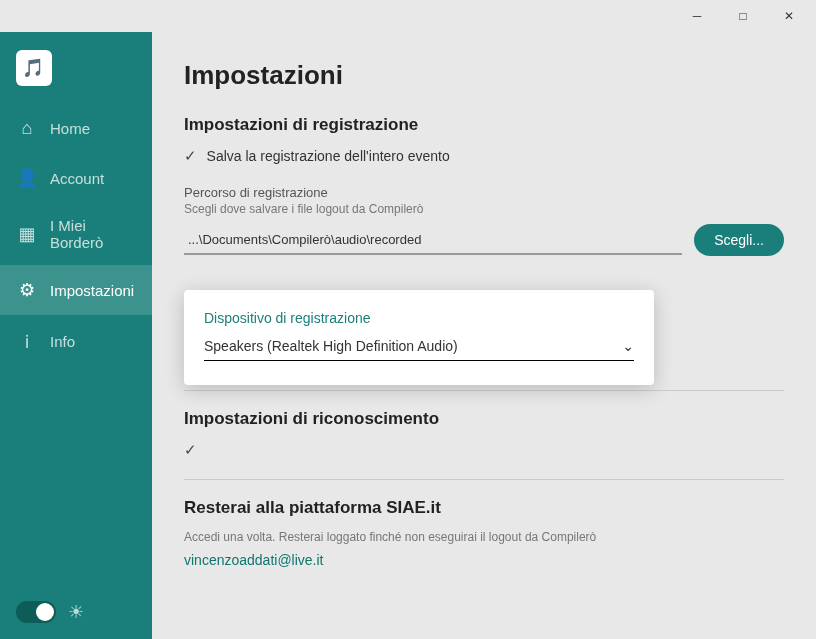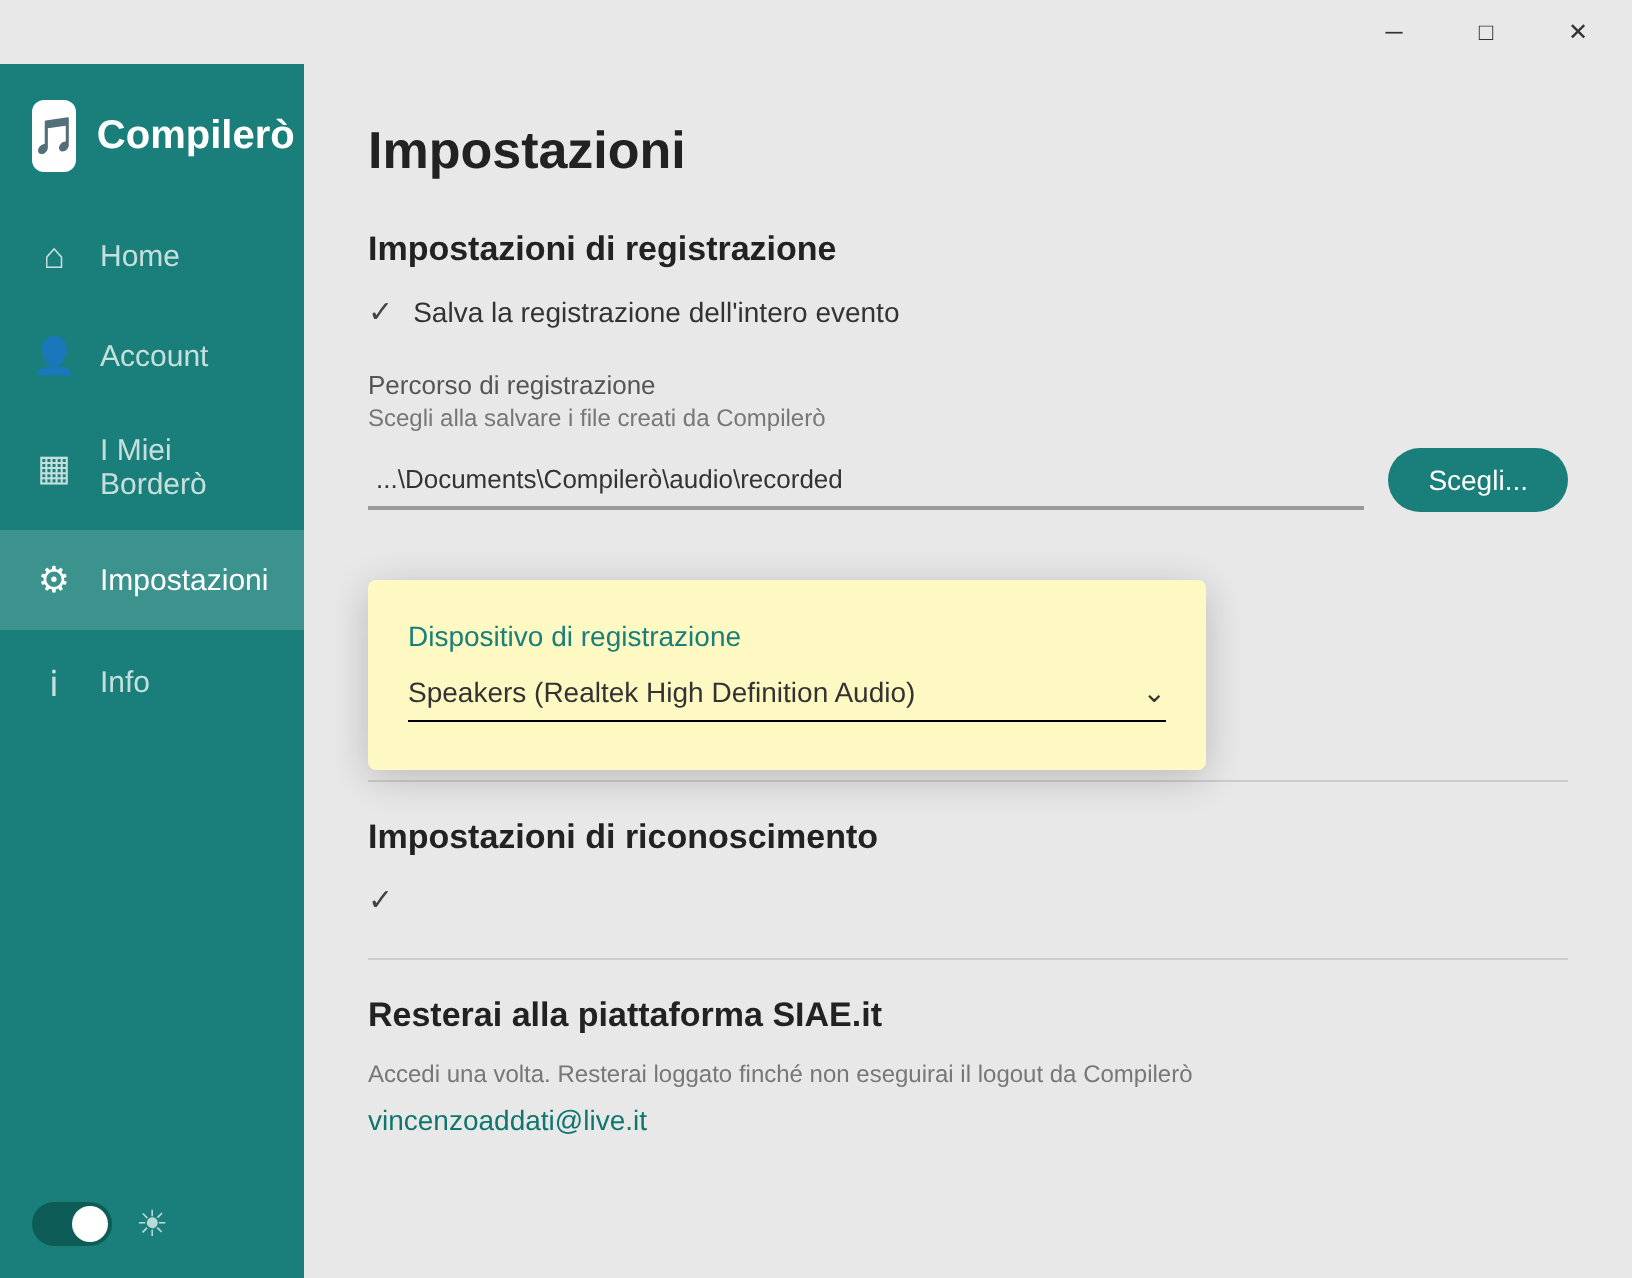--- a/index.html
+++ b/index.html
@@ -183,22 +183,22 @@
       border-radius: 16px;
       font-size: 14px;
       cursor: pointer;
     }
 
     
     .dropdown-popup {
       position: absolute;
       top: 258px;
       left: 32px;
-      width: 419px;
-      background: #fef9c3;
+      width: 470px;
+      background: #ffffff;
       border-radius: 4px;
       box-shadow: 0 4px 20px rgba(0,0,0,0.2);
       padding: 20px 20px 24px 20px;
       z-index: 10;
     }
     .dropdown-popup-label {
       font-size: 14px;
       color: #1a7f7a;
       margin-bottom: 12px;
       font-weight: 500;
@@ -233,21 +233,20 @@
   <div class="titlebar-btn">─</div>
   <div class="titlebar-btn">□</div>
   <div class="titlebar-btn close">✕</div>
 </div>
 
 <div class="app-container">
 
   <div class="sidebar">
     <div class="sidebar-logo">
       <div class="logo-icon">🎵</div>
-      <span>Compilerò</span>
     </div>
 
     <div class="nav-item">
       <span class="nav-icon">⌂</span>
       <span>Home</span>
     </div>
     <div class="nav-item">
       <span class="nav-icon">👤</span>
       <span>Account</span>
     </div>
@@ -274,21 +273,21 @@
     <div class="page-title">Impostazioni</div>
 
     <div class="section-title">Impostazioni di registrazione</div>
 
     <div class="checkbox-row">
       <span class="check-icon">✓</span>
       <span>Salva la registrazione dell'intero evento</span>
     </div>
 
     <div class="field-label">Percorso di registrazione</div>
-    <div class="field-sublabel">Scegli alla salvare i file creati da Compilerò</div>
+    <div class="field-sublabel">Scegli dove salvare i file logout da Compilerò</div>
 
     <div class="path-row">
       <input class="path-input" type="text" value="...\Documents\Compilerò\audio\recorded" style="">
       <button class="scegli-btn">Scegli...</button>
     </div>
 
     <div class="dropdown-popup">
       <div class="dropdown-popup-label">Dispositivo di registrazione</div>
       <div class="dropdown-select-inner">
         <span>Speakers (Realtek High Definition Audio)</span>

